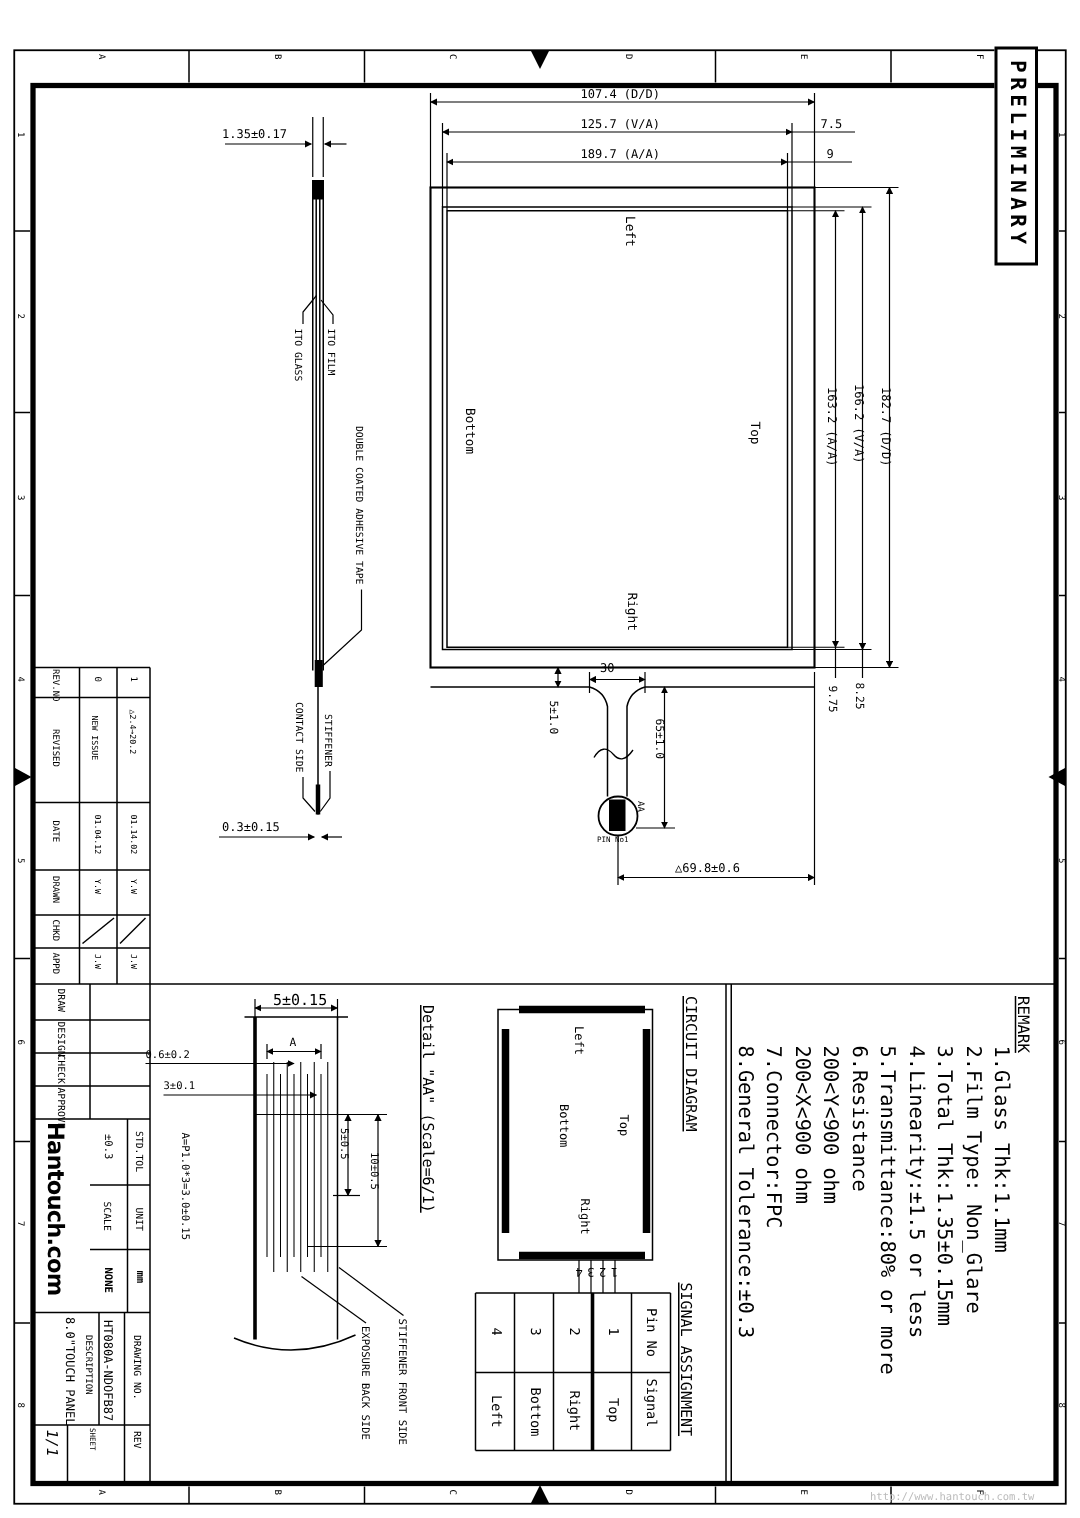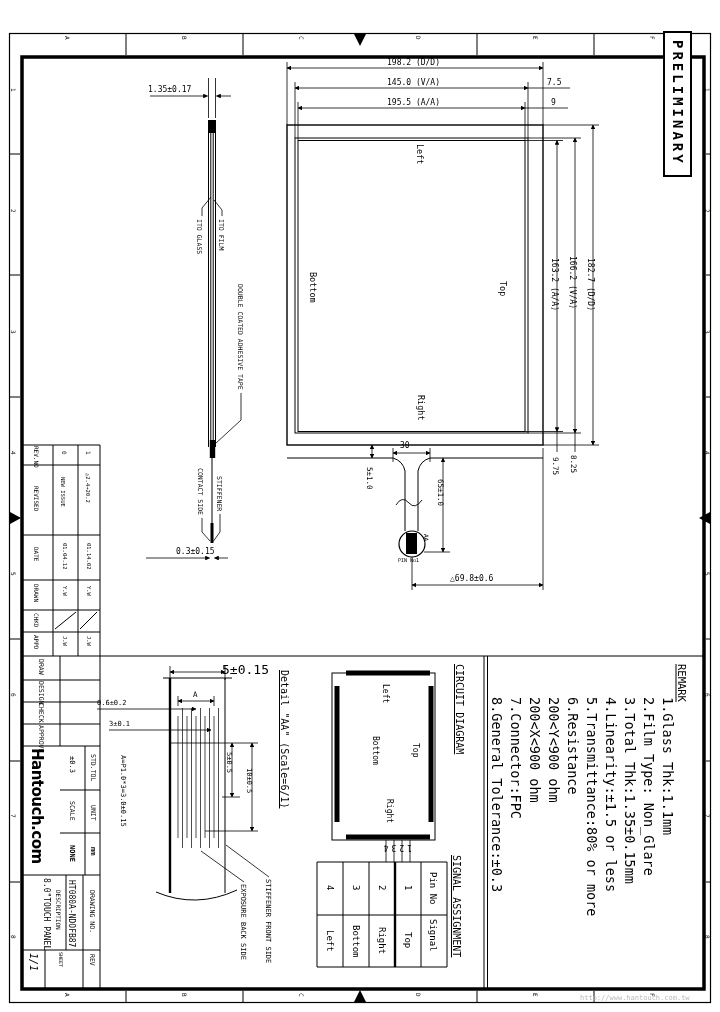--- a/index.html
+++ b/index.html
@@ -232,46 +232,46 @@
 
 <div class="stamp-box"></div>
 <span class="v stamp-text" style="left:671px;top:40px;">PRELIMINARY</span>
 
 <span class="h dim" style="left:148px;top:86px;">1.35±0.17</span>
 <span class="v" style="left:195px;top:219px;font-size:6.5px;">ITO GLASS</span>
 <span class="v" style="left:217px;top:219px;font-size:6.5px;">ITO FILM</span>
 <span class="v" style="left:236px;top:284px;font-size:6.5px;">DOUBLE COATED ADHESIVE TAPE</span>
 <span class="v" style="left:196px;top:468px;font-size:6.5px;">CONTACT SIDE</span>
 <span class="v" style="left:215px;top:476px;font-size:6.5px;">STIFFENER</span>
-<span class="h dim" style="left:148px;top:548px;margin-left:28px;">0.3±0.15</span>
-
-<span class="h dim" style="left:387px;top:59px;">198.2 (D/D)</span>
-<span class="h dim" style="left:387px;top:79px;">145.0 (V/A)</span>
-<span class="h dim" style="left:387px;top:99px;">195.5 (A/A)</span>
+<span class="h dim" style="left:148px;top:548px;">0.3±0.15</span>
+
+<span class="h dim" style="left:387px;top:59px;">107.4 (D/D)</span>
+<span class="h dim" style="left:387px;top:79px;">125.7 (V/A)</span>
+<span class="h dim" style="left:387px;top:99px;">189.7 (A/A)</span>
 <span class="h dim" style="left:547px;top:79px;">7.5</span>
 <span class="h dim" style="left:551px;top:99px;">9</span>
 <span class="v dim" style="left:550px;top:258px;">163.2 (A/A)</span>
 <span class="v dim" style="left:568px;top:256px;">166.2 (V/A)</span>
 <span class="v dim" style="left:586px;top:258px;">182.7 (D/D)</span>
 <span class="v" style="left:551px;top:457px;font-size:7.5px;">9.75</span>
 <span class="v" style="left:569px;top:455px;font-size:7.5px;">8.25</span>
 <span class="v" style="left:415px;top:144px;font-size:8.5px;">Left</span>
 <span class="v" style="left:308px;top:272px;font-size:8.5px;">Bottom</span>
 <span class="v" style="left:498px;top:281px;font-size:8.5px;">Top</span>
 <span class="v" style="left:416px;top:395px;font-size:8.5px;">Right</span>
 
 <span class="h dim" style="left:400px;top:442px;">30</span>
 <span class="v" style="left:365px;top:467px;font-size:7.5px;">5±1.0</span>
 <span class="v" style="left:436px;top:479px;font-size:7.5px;">65±1.0</span>
 <span class="v" style="left:423px;top:534px;font-size:6px;">AA</span>
 <span class="h" style="left:398px;top:558px;font-size:5px;">PIN No1</span>
 <span class="h dim" style="left:450px;top:575px;">△69.8±0.6</span>
 
 <span class="v u" style="left:279px;top:670px;font-size:10px;">Detail "AA" (Scale=6/1)</span>
-<span class="h" style="left:182px;top:663px;font-size:13px;margin-left:40px;">5±0.15</span>
+<span class="h" style="left:182px;top:663px;font-size:10px;">5±0.15</span>
 <span class="h" style="left:193px;top:691px;font-size:7.5px;">A</span>
 <span class="h" style="left:97px;top:700px;font-size:7px;">0.6±0.2</span>
 <span class="h" style="left:109px;top:721px;font-size:7px;">3±0.1</span>
 <span class="v" style="left:225px;top:752px;font-size:7px;">5±0.5</span>
 <span class="v" style="left:245px;top:768px;font-size:7px;">10±0.5</span>
 <span class="v" style="left:119px;top:755px;font-size:7px;">A=P1.0*3=3.0±0.15</span>
 <span class="v" style="left:264px;top:879px;font-size:7px;">STIFFENER FRONT SIDE</span>
 <span class="v" style="left:239px;top:884px;font-size:7px;">EXPOSURE BACK SIDE</span>
 
 <span class="v u" style="left:454px;top:664px;font-size:10px;">CIRCUIT DIAGRAM</span>

